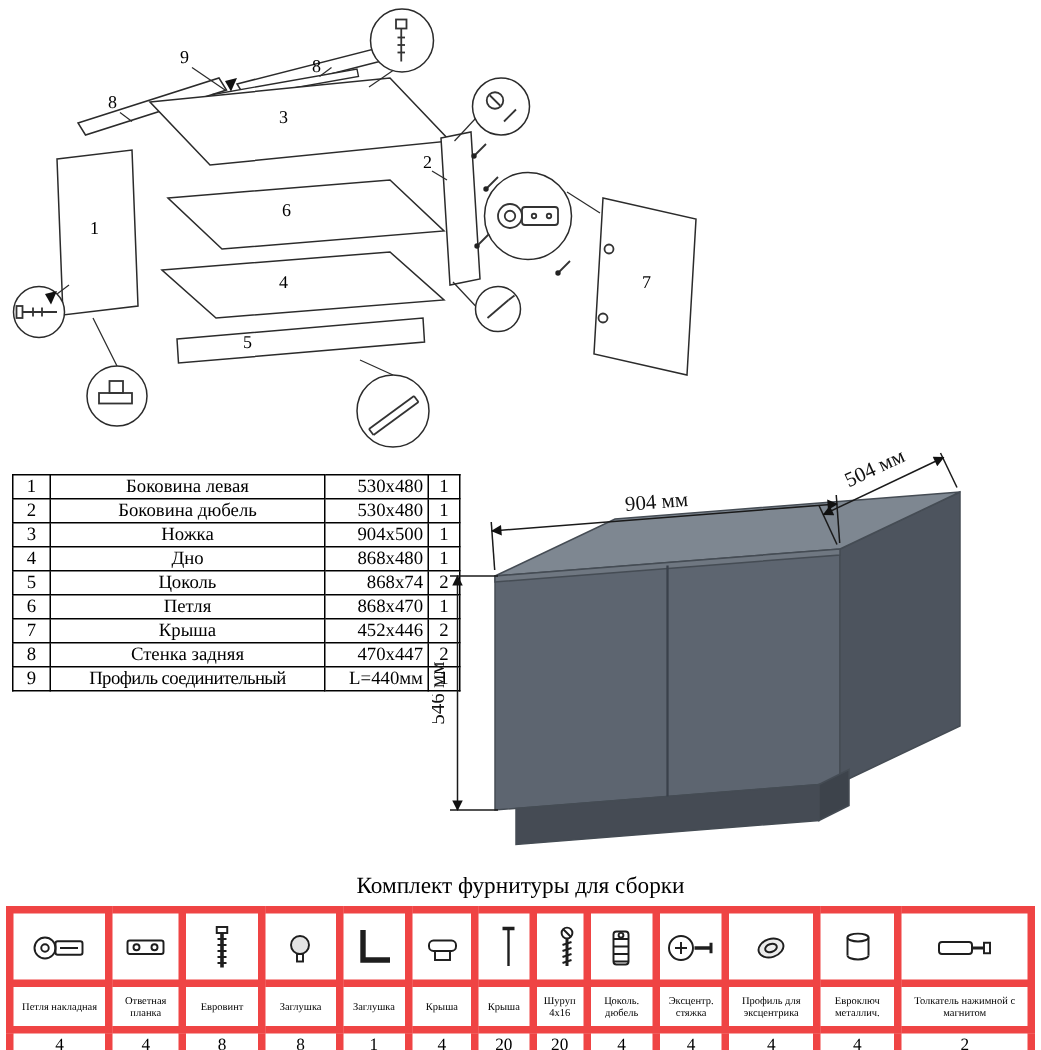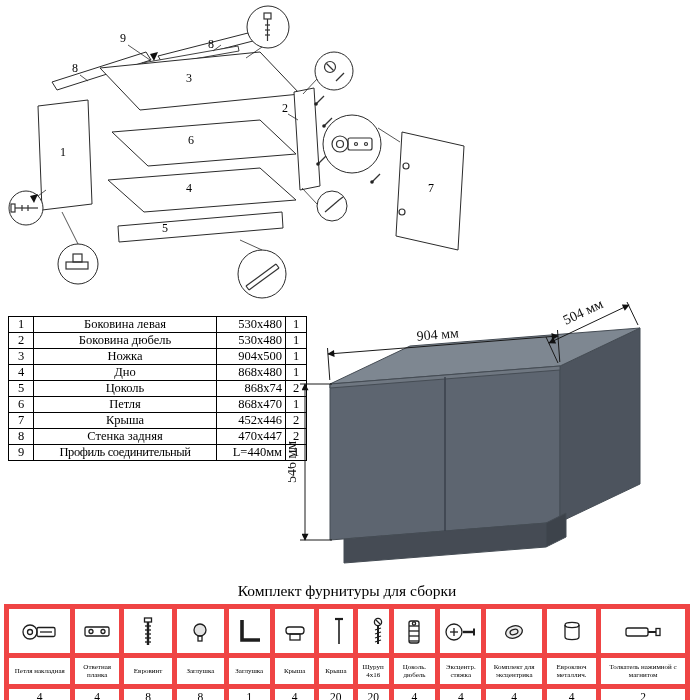--- a/index.html
+++ b/index.html
@@ -370,21 +370,21 @@
           <td>Петля накладная</td>
           <td>Ответная планка</td>
           <td>Евровинт</td>
           <td>Заглушка</td>
           <td>Заглушка</td>
           <td>Крыша</td>
           <td>Крыша</td>
           <td>Шуруп 4x16</td>
           <td>Цоколь. дюбель</td>
           <td>Эксцентр. стяжка</td>
-          <td>Комплект для эксцентрика</td>
+          <td>Профиль для эксцентрика</td>
           <td>Евроключ металлич.</td>
           <td>Толкатель нажимной с магнитом</td>
         </tr>
         <tr class="qty">
           <td>4</td>
           <td>4</td>
           <td>8</td>
           <td>8</td>
           <td>1</td>
           <td>4</td>

